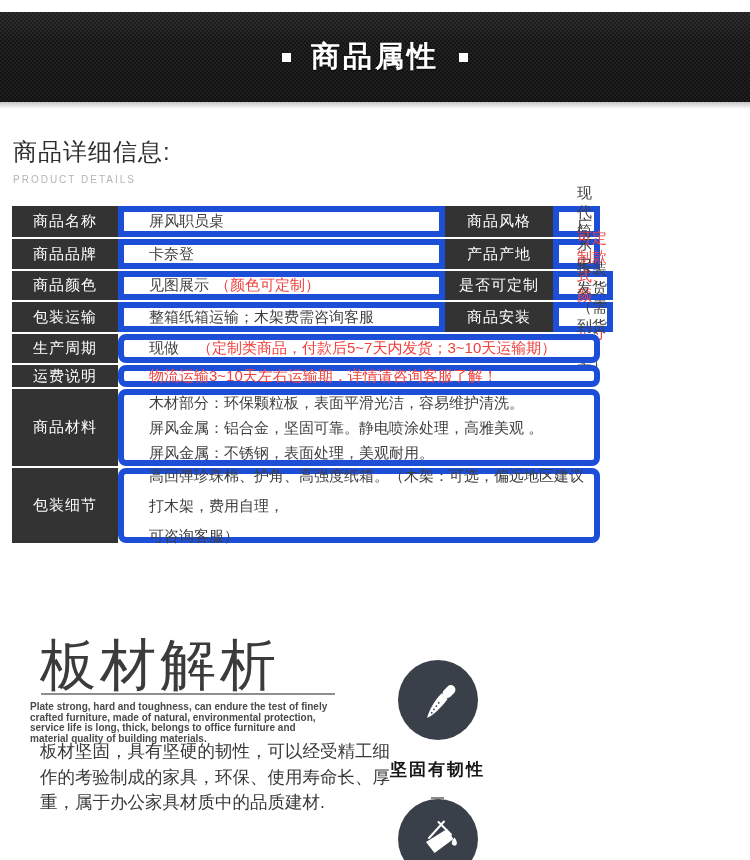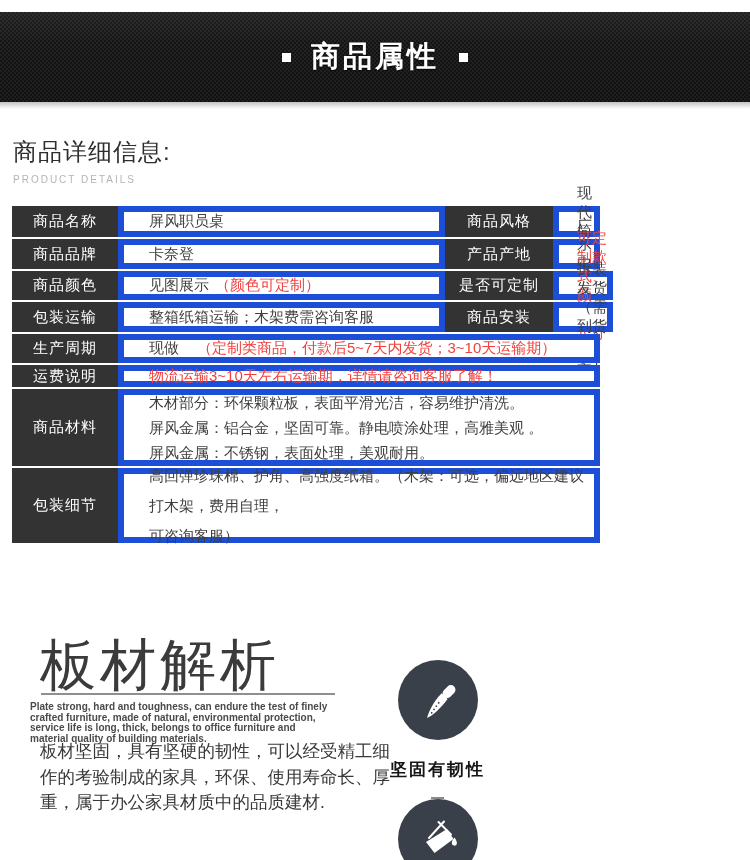--- a/index.html
+++ b/index.html
@@ -40,21 +40,21 @@
     font-size:15px; letter-spacing:1px;
   }
   .lbl2 { width:108px; flex:0 0 108px; }
   .val {
     background:#ffffff; border:6px solid #1d4ed8;
     display:flex; align-items:center; padding-left:25px;
     font-size:15px; color:#3f3f3f;
   }
   .v-l { width:327px; flex:0 0 327px; }
   .v-r { flex:1 1 auto; padding-left:18px; }
-  .v-full { flex:1 1 auto; }
+  .v-full { flex:1 1 auto;border-radius:8px; }
   .red { color:#f0413e; }
   .gap-red { margin-left:6px; }
   .prod-red { margin-left:18px; }
   .val-lines { flex-direction:column; align-items:flex-start; justify-content:center; line-height:25px; }
   .val-lines2 { line-height:30px; }
 
   
   .board-title { position:absolute; left:40px; top:616px; font-size:56px; color:#3b3b3b;
     letter-spacing:4px; font-weight:400; }
   .board-rule { position:absolute; left:41px; top:681px; width:294px; height:2px; background:#8f8f8f; }

